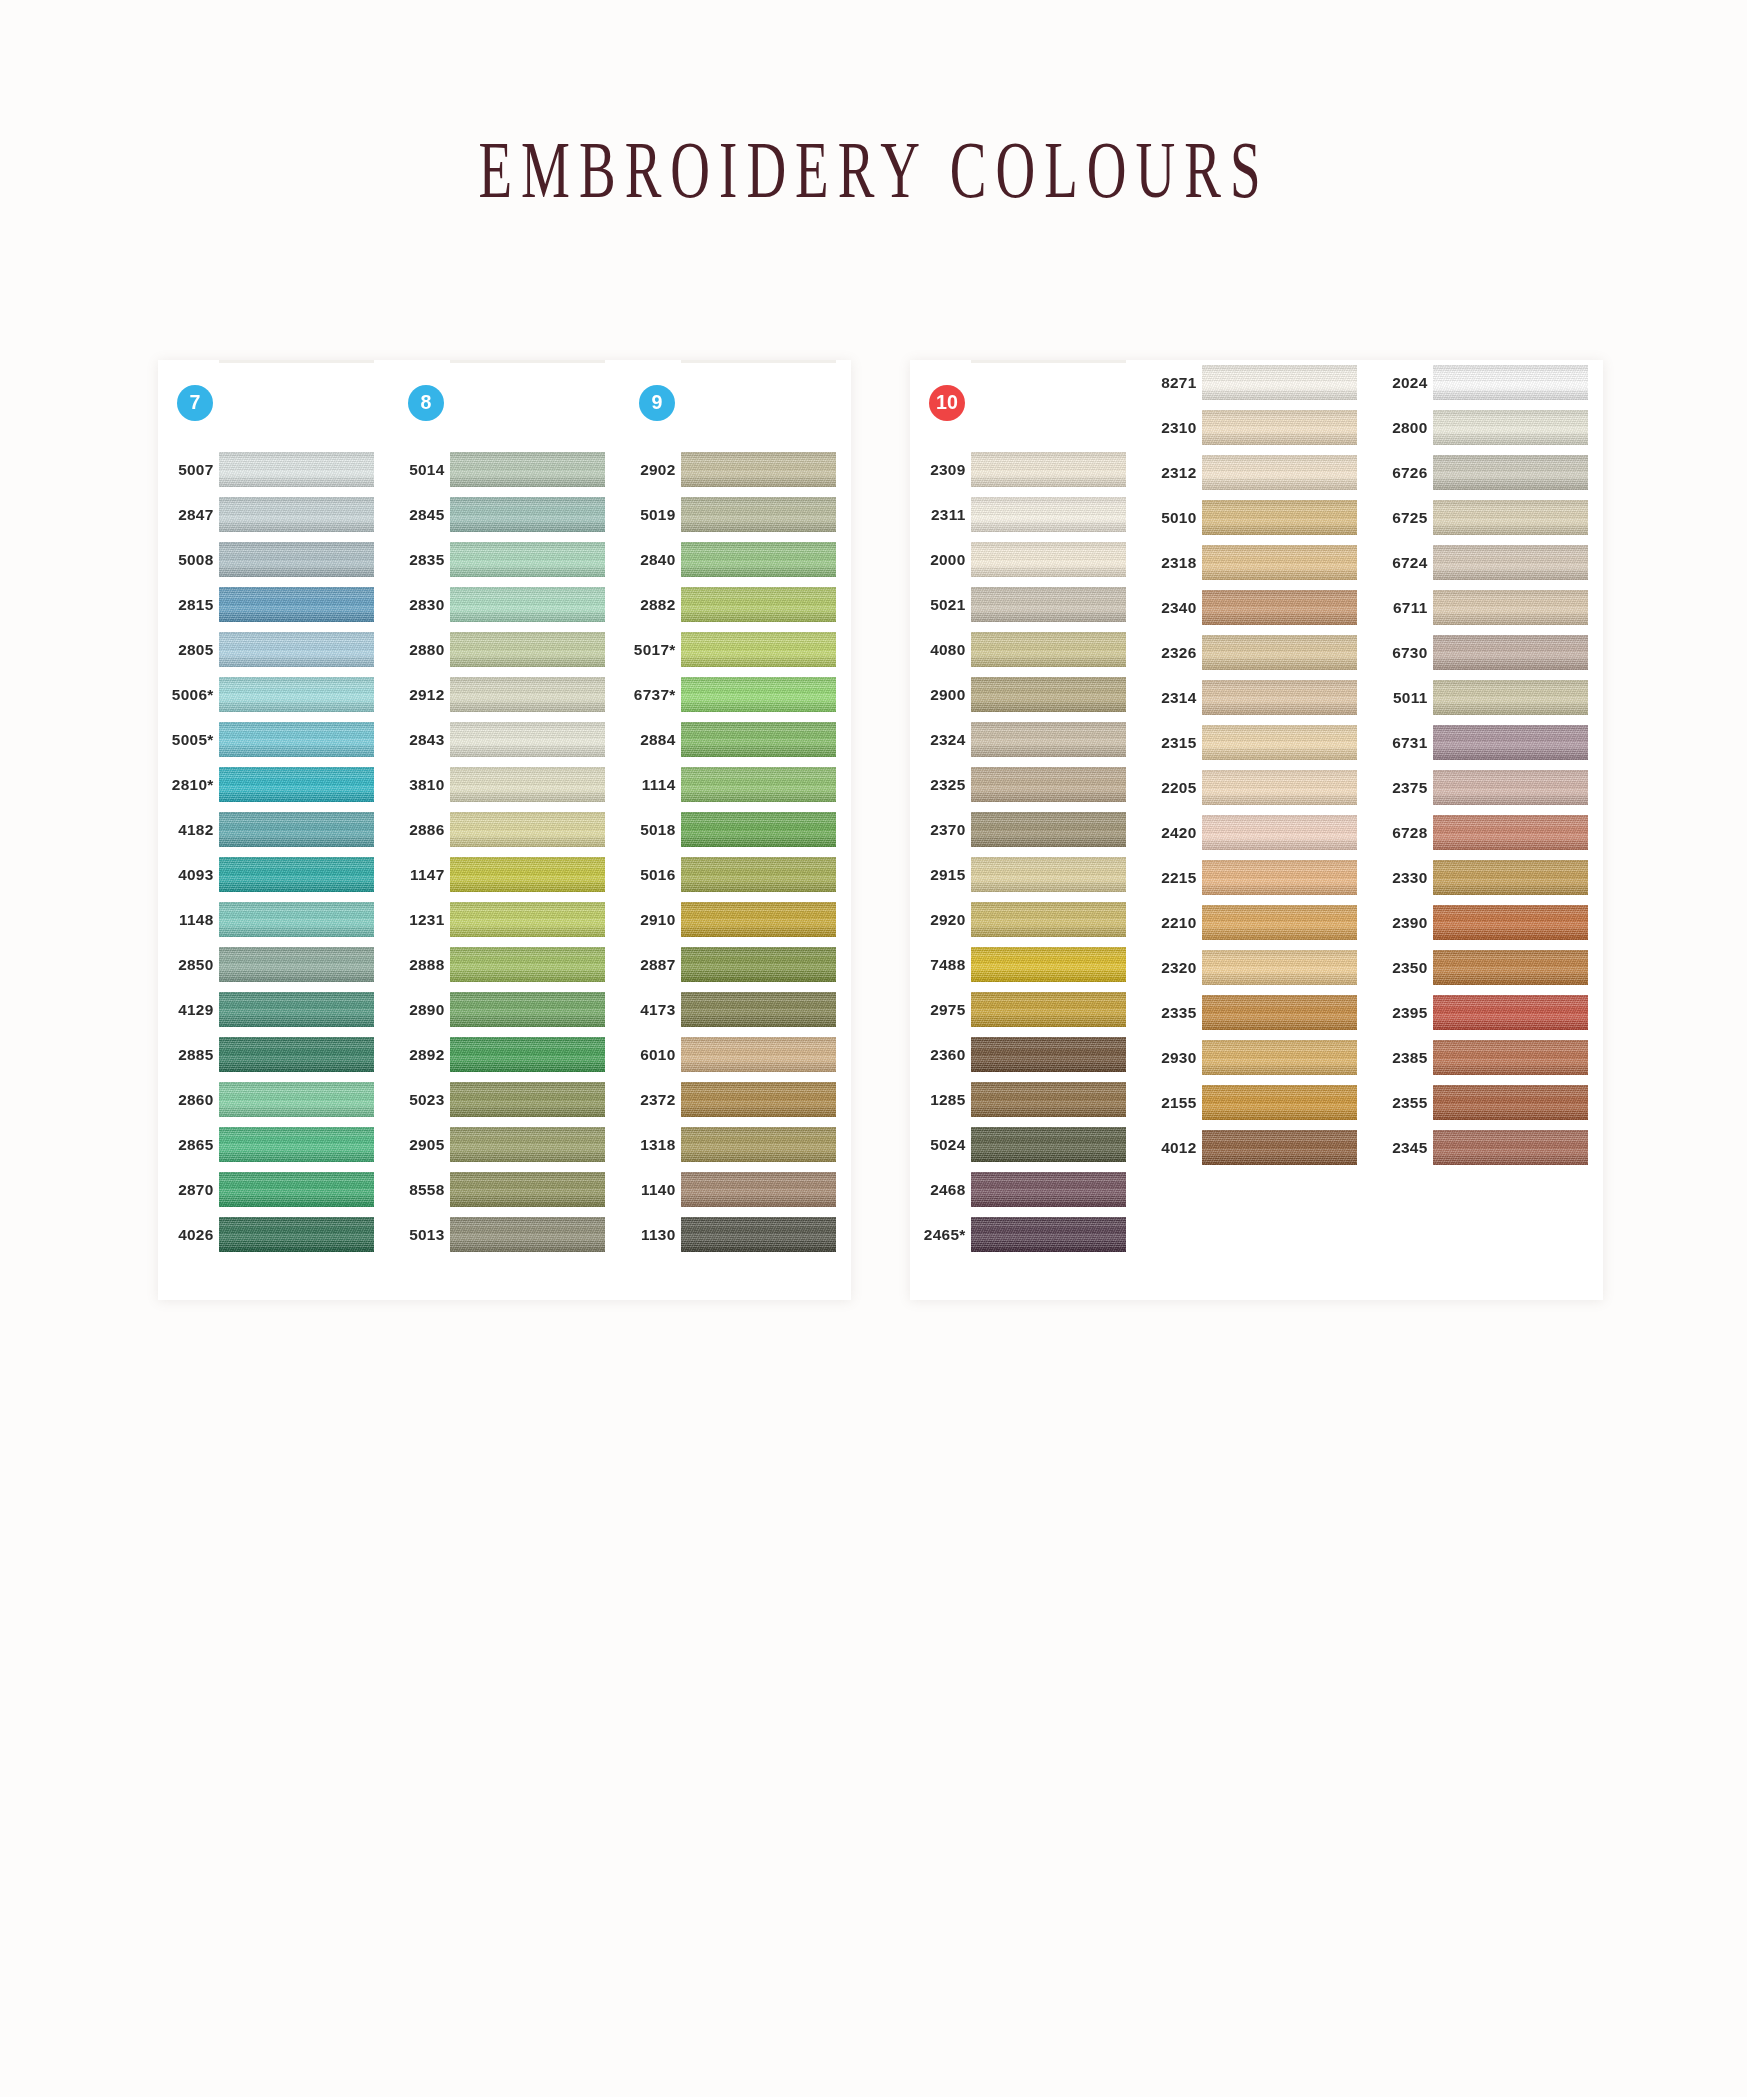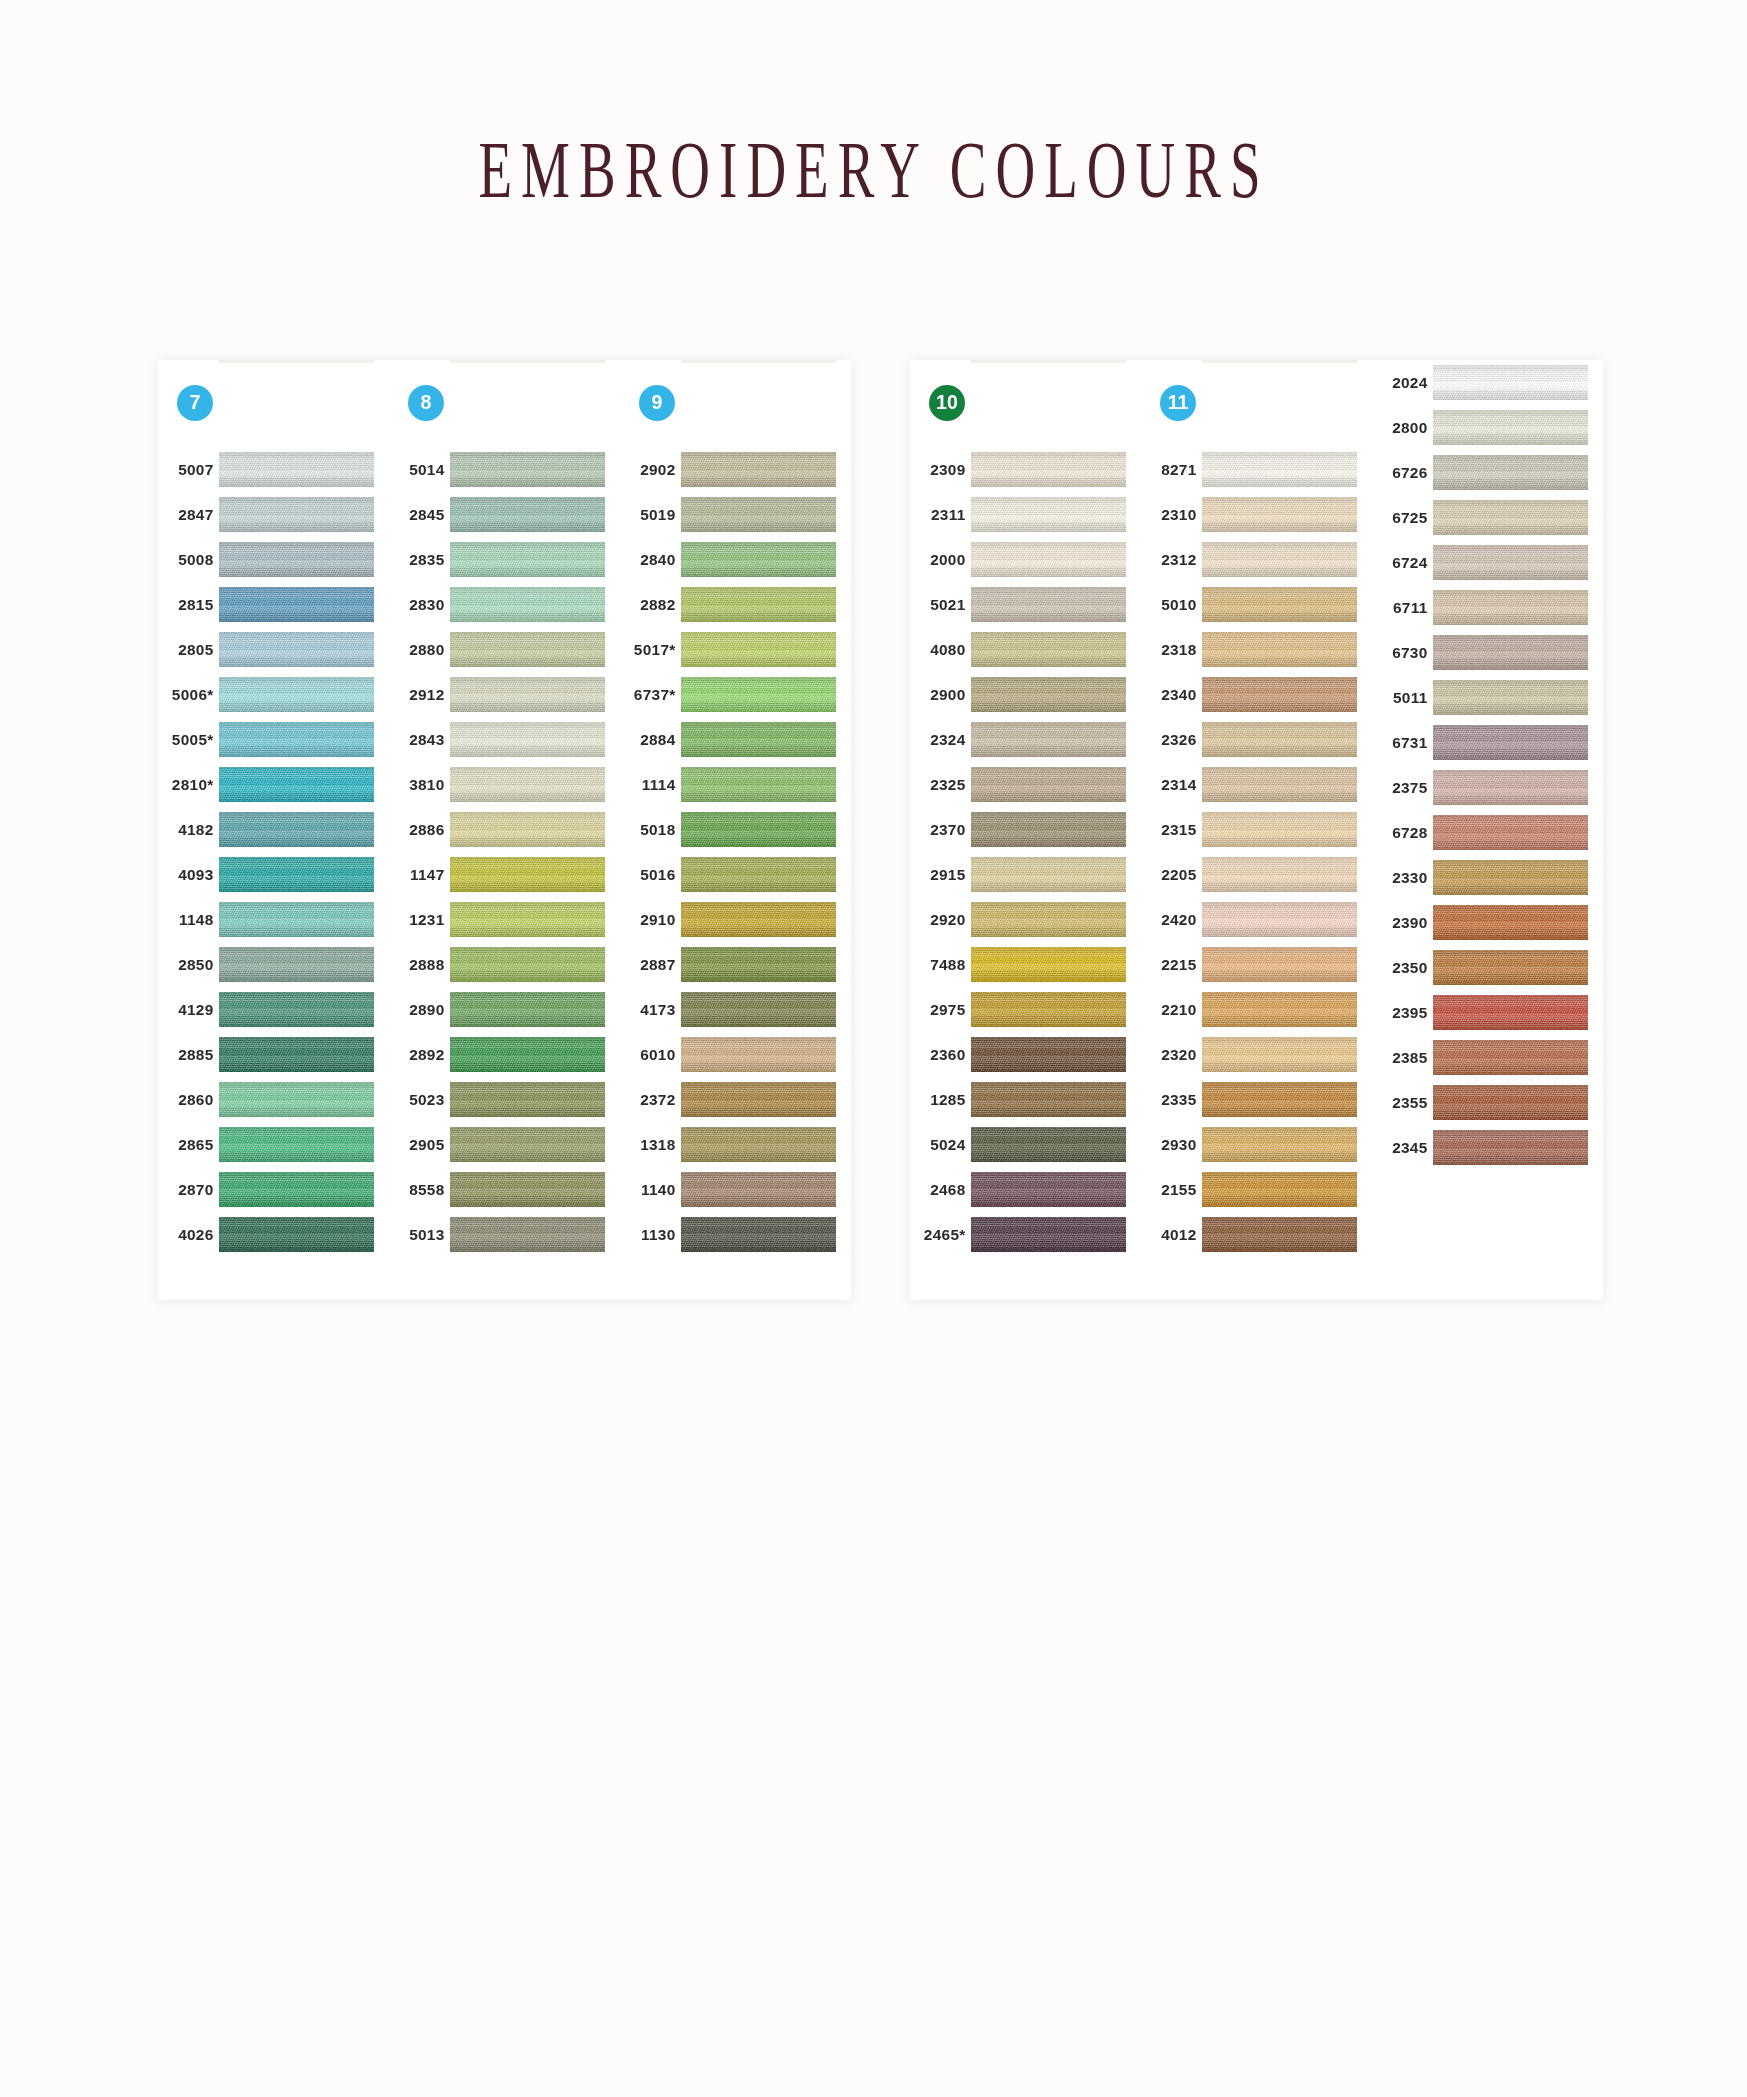--- a/index.html
+++ b/index.html
@@ -499,21 +499,21 @@
             <div class="band" style="background: rgb(78, 79, 67);"></div>
           </div>
         </div>
         <div class="col-foot"></div>
       </div>
     </div>
     <div class="panel">
       <div class="col">
         <div class="col-head">
           <div class="card-strip"></div>
-          <div class="badge" style="background: #15803d;">10</div>
+          <div class="badge" style="background: #ef4444;">10</div>
         </div>
         <div class="swatch-row">
           <div class="code">2309</div>
           <div class="band-wrap">
             <div class="band" style="background: rgb(242, 233, 214);"></div>
           </div>
         </div>
         <div class="swatch-row">
           <div class="code">2311</div>
           <div class="band-wrap">
@@ -612,24 +612,20 @@
         </div>
         <div class="swatch-row">
           <div class="code">2465*</div>
           <div class="band-wrap">
             <div class="band" style="background: rgb(78, 54, 71);"></div>
           </div>
         </div>
         <div class="col-foot"></div>
       </div>
       <div class="col">
-        <div class="col-head">
-          <div class="card-strip"></div>
-          <div class="badge" style="background: rgb(53, 180, 232);">11</div>
-        </div>
         <div class="swatch-row">
           <div class="code">8271</div>
           <div class="band-wrap">
             <div class="band" style="background: rgb(251, 247, 238);"></div>
           </div>
         </div>
         <div class="swatch-row">
           <div class="code">2310</div>
           <div class="band-wrap">
             <div class="band" style="background: rgb(240, 221, 191);"></div>

